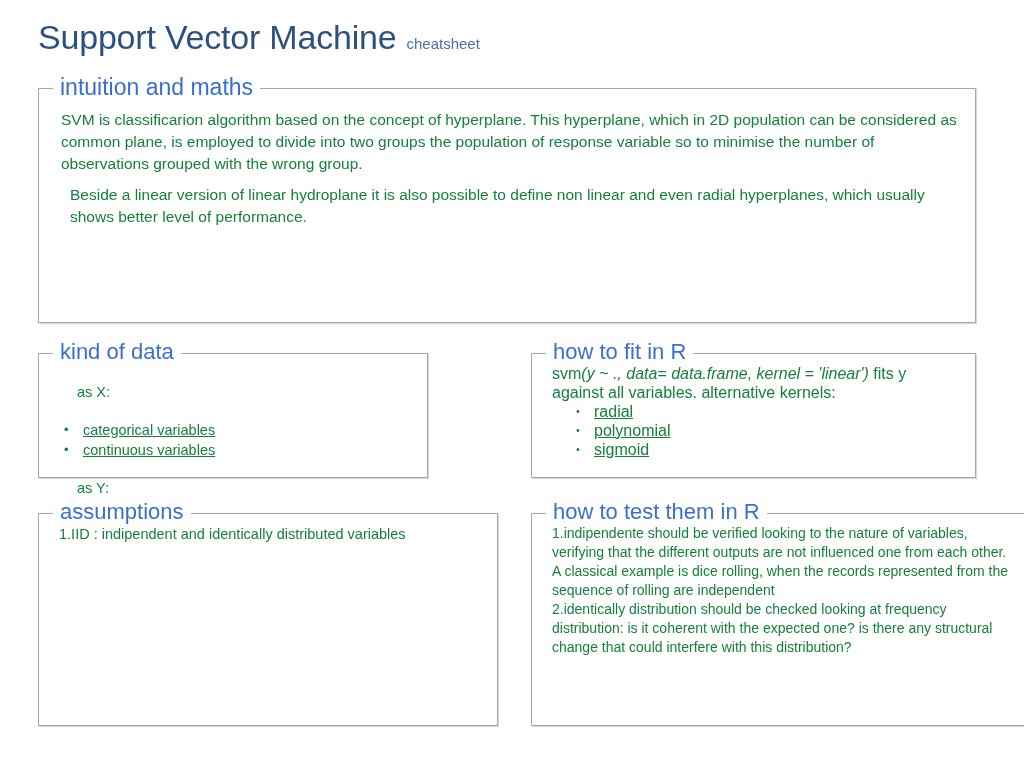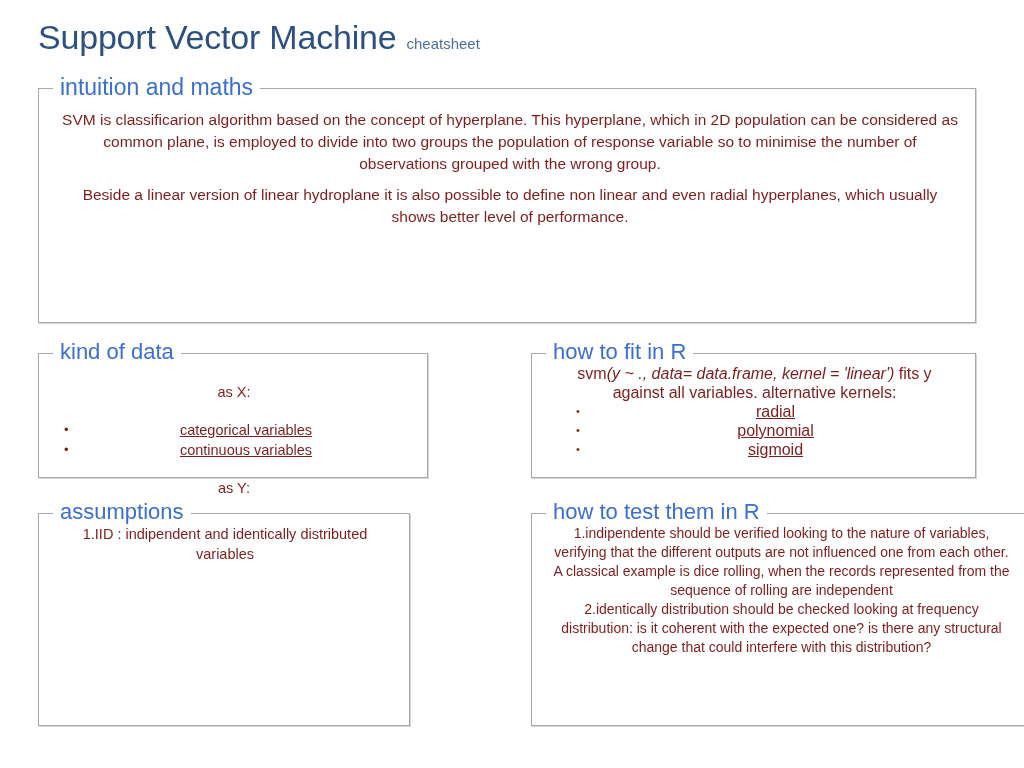--- a/index.html
+++ b/index.html
@@ -45,46 +45,45 @@
     color: #4a6fa5;
   }
 
   
   .panel {
     position: absolute;
     box-sizing: border-box;
     border: 1px solid #a8a8a8;
     background: #ffffff;
     box-shadow: 1px 1px 0 0 #d6d6d6;
-    text-align: center;
   }
   .panel-legend {
     position: absolute;
     top: -15px;
     left: 14px;
     background: #ffffff;
     padding: 0 7px;
     font-size: 22px;
     line-height: 26px;
     color: #3a6fd0;
     font-weight: 400;
     white-space: nowrap;
   }
   .panel-body {
     padding: 16px 18px 10px 20px;
     font-size: 14.5px;
     line-height: 20px;
-    color: #7f1d1d;
+    color: #15803d;
   }
 
   
   #panel-intuition   { left: 38px;  top: 88px;  width: 938px; height: 235px; }
   #panel-kind        { left: 38px;  top: 353px; width: 390px; height: 125px; }
   #panel-fit         { left: 531px; top: 353px; width: 445px; height: 125px; }
-  #panel-assumptions { left: 38px;  top: 513px; width: 372px; height: 213px; }
+  #panel-assumptions { left: 38px;  top: 513px; width: 460px; height: 213px; }
   #panel-test        { left: 531px; top: 513px; width: 499px; height: 213px; }
 
   #panel-intuition .panel-legend { font-size: 23px; }
   #panel-intuition .panel-body { padding: 20px 16px 10px 22px; font-size: 15.5px; line-height: 22px; }
   #panel-intuition .para + .para { margin-top: 20px; }
 
   #panel-kind .panel-body,
   #panel-fit .panel-body { padding-top: 10px; }
   #panel-fit .panel-body { font-size: 16px; line-height: 19px; }
 

